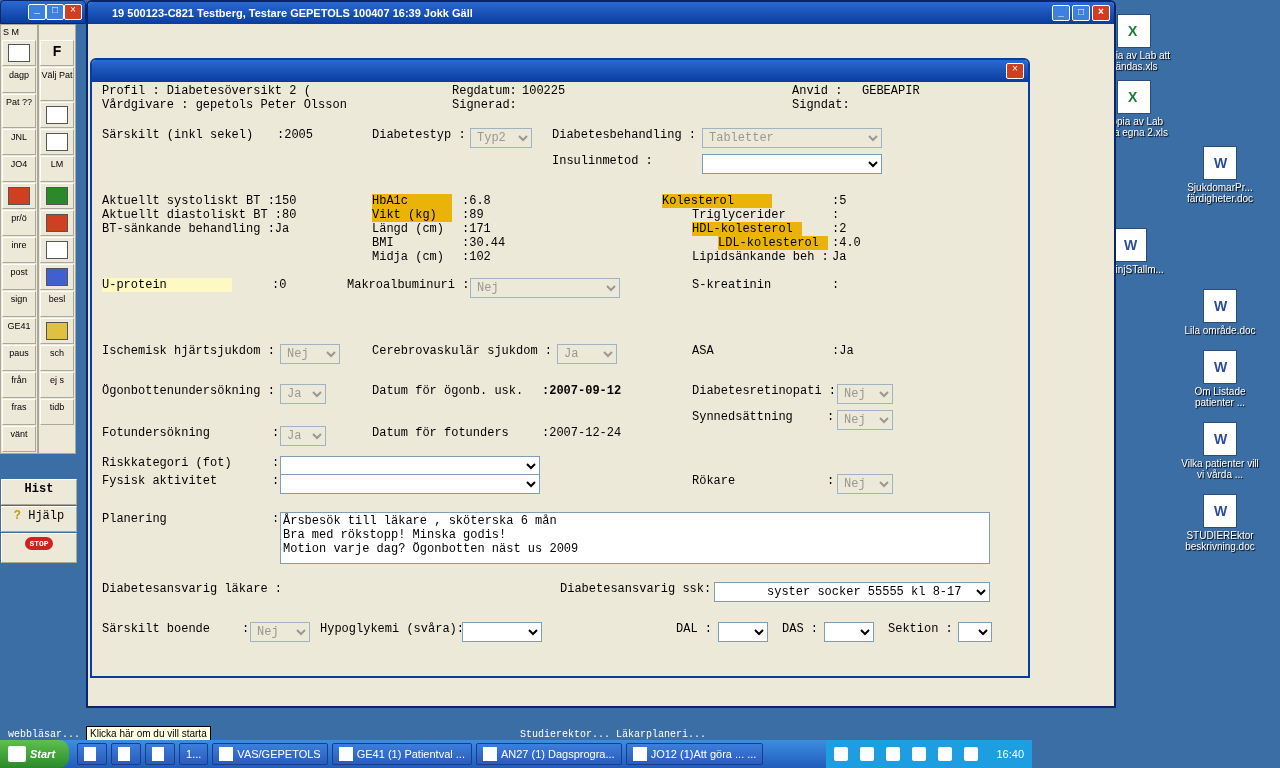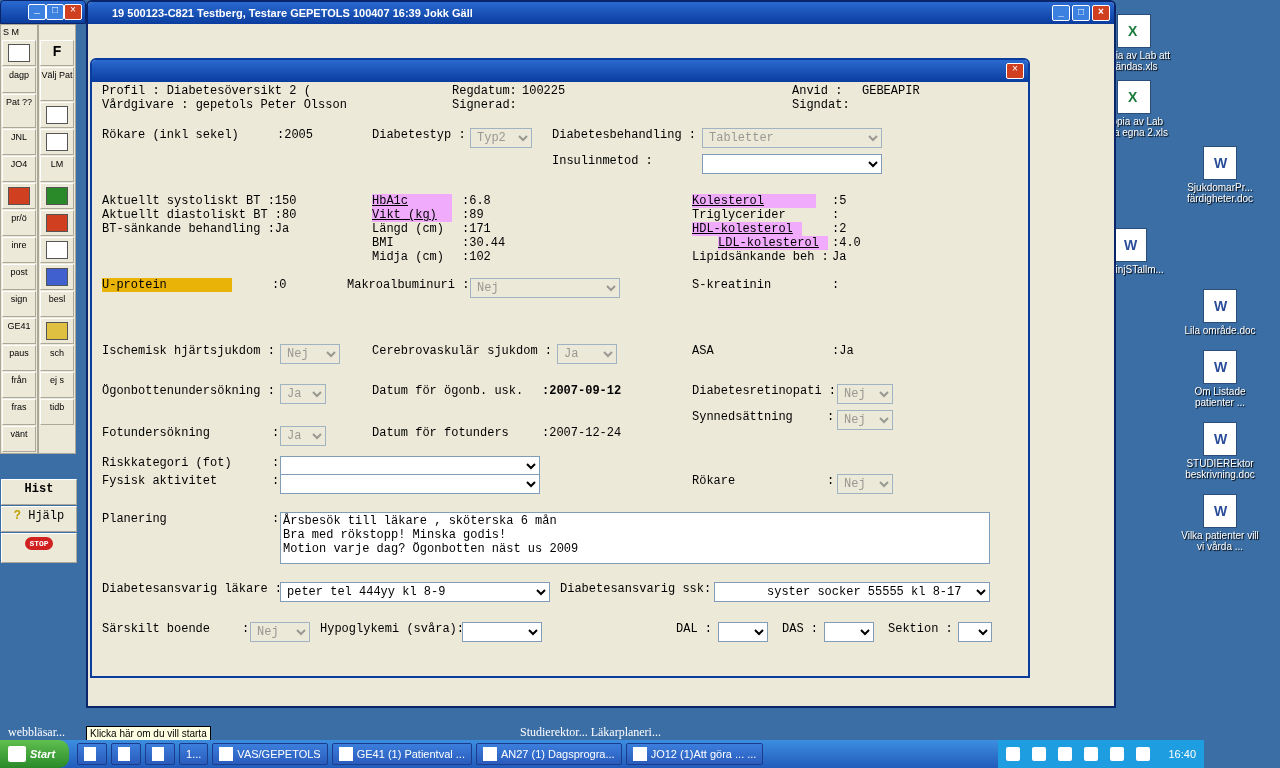--- a/index.html
+++ b/index.html
@@ -34,38 +34,38 @@
 .tb-icon { width:22px; height:18px; margin:1px auto; border:1px solid #555; background:#fff; }
 .hist-btn, .help-btn, .stop-btn { width: 76px; }
 .hist-btn { font-weight:bold; }
 
 
 .inner-window { position:absolute; left:84px; top:56px; width:940px; height:620px; background:#ece9d8; border:2px solid #0a3c9e; border-radius: 6px 6px 0 0; }
 .inner-title { height:22px; background: linear-gradient(#2a6ad0,#0a3c9e); display:flex; justify-content:flex-end; align-items:center; padding:0 4px; border-radius:4px 4px 0 0; }
 .form-body { padding: 8px 10px 4px 10px; font-family: "Courier New", monospace; font-size: 12px; color:#000; position:relative; height: 596px; }
 .row { position:absolute; left:10px; right:10px; white-space: nowrap; }
 .lbl { display:inline-block; }
-.hl { background:#f0abfc;text-decoration:underline; }
-.hl2 { background:#eab308; }
+.hl { background:#eab308; }
+.hl2 { background:#fef9c3; }
 select.f, input.f, textarea.f {
   font-family: "Courier New", monospace; font-size:12px;
   background:#fff; border:1px solid #7f9db9; padding:1px 2px;
   vertical-align: middle;
 }
 select.f[disabled], .f.dis { background:#ece9d8; color:#777; }
 textarea.f { resize:none; }
 
 
 .tooltip { position:absolute; left:86px; top:726px; background:#ffffe1; border:1px solid #000; font-family:Tahoma,sans-serif; font-size:10px; padding:1px 3px; }
 
 
-.bottom-txt { position:absolute; bottom:28px; color:#fff; font-family:Liberation Serif, serif; font-size:12px; }
-
-
-.taskbar { position:absolute; left:0; bottom:0; width:1204px; height:28px; background: linear-gradient(#3c8ee0,#225cbc); display:flex; align-items:center; font-family:Tahoma,sans-serif; font-size:11px; color:#fff;text-align:center; }
+.bottom-txt { position:absolute; bottom:28px; color:#fff; font-family:Liberation Mono, monospace; font-size:10px; }
+
+
+.taskbar { position:absolute; left:0; bottom:0; width:1032px; height:28px; background: linear-gradient(#3c8ee0,#225cbc); display:flex; align-items:center; font-family:Tahoma,sans-serif; font-size:11px; color:#fff;text-align:center; }
 .start-btn { height:28px; background: linear-gradient(#5fbf4f,#2a8a2a); padding:0 14px 0 8px; display:flex; align-items:center; font-weight:bold; font-style:italic; border-radius:0 10px 10px 0; cursor:pointer; }
 .start-btn .flag { width:18px; height:16px; background:#fff; margin-right:4px; border-radius:2px; position:relative; }
 .task-item { height:22px; background: linear-gradient(#3c7edc,#2a5cbc); border:1px solid #1a3c8a; margin:0 2px; padding:0 6px; display:flex; align-items:center; border-radius:2px; max-width:160px; overflow:hidden; white-space:nowrap; cursor:pointer; }
 .task-item .ti-icon { width:14px; height:14px; background:#fff; margin-right:4px; }
 .tray { margin-left:auto; height:28px; background:#1e9ee0; display:flex; align-items:center; padding:0 8px; gap:12px; }
 .tray .clock { margin-left:6px; }
 .tray .tr-i { width:14px; height:14px; background:#fff; border-radius:2px; }
 
 
 .mini-win { position:absolute; left:0; top:0; width:86px; height:24px; background:linear-gradient(#2a6ad0,#0a3c9e); border:1px solid #0a246a; display:flex; align-items:center; justify-content:flex-end; padding:0 3px; border-radius:4px 4px 0 0;}
@@ -73,22 +73,22 @@
 </head>
 <body>
 
 <div class="desktop-icons">
   <div class="d-icon"><div class="pic excel"></div><span>Kopia av Lab att sändas.xls</span></div>
   <div class="d-icon"><div class="pic excel"></div><span>Kopia av Lab våra egna 2.xls</span></div>
   <div class="d-icon" style="margin-left:90px;"><div class="pic word"></div><span>SjukdomarPr... färdigheter.doc</span></div>
   <div class="d-icon" style="margin-left:0px; margin-top:20px;"><div class="pic word"></div><span>RiktlinjSTallm...</span></div>
   <div class="d-icon" style="margin-left:90px; margin-top:10px;"><div class="pic word"></div><span>Lila område.doc</span></div>
   <div class="d-icon" style="margin-left:90px; margin-top:10px;"><div class="pic word"></div><span>Om Listade patienter ...</span></div>
+  <div class="d-icon" style="margin-left:90px; margin-top:10px;"><div class="pic word"></div><span>Vilka patienter vill vi vårda ...</span></div>
   <div class="d-icon" style="margin-left:90px; margin-top:10px;"><div class="pic word"></div><span>STUDIEREktor beskrivning.doc</span></div>
-  <div class="d-icon" style="margin-left:90px; margin-top:10px;"><div class="pic word"></div><span>Vilka patienter vill vi vårda ...</span></div>
 </div>
 
 <div class="mini-win">
   <div class="win-btn">_</div>
   <div class="win-btn">□</div>
   <div class="win-btn close">×</div>
 </div>
 
 <div class="app-window" style="left:86px;">
   <div class="titlebar">
@@ -115,36 +115,36 @@
         <span style="position:absolute; left:760px;">GEBEAPIR</span>
       </div>
       <div class="row" style="top:16px;">
         <span class="lbl">Vårdgivare :</span>
         <span>gepetols Peter Olsson</span>
         <span class="lbl" style="position:absolute; left:350px;">Signerad:</span>
         <span class="lbl" style="position:absolute; left:690px;">Signdat:</span>
       </div>
 
       <div class="row" style="top:46px;">
-        <span class="lbl">Rökare (inkl sekel)</span>
+        <span class="lbl">Särskilt (inkl sekel)</span>
         <span style="position:absolute; left:175px;">:2005</span>
         <span class="lbl" style="position:absolute; left:270px;">Diabetestyp  :</span>
         <select class="f" disabled="" style="position:absolute; left:368px; width:62px;"><option>Typ2</option></select>
         <span class="lbl" style="position:absolute; left:450px;">Diabetesbehandling :</span>
         <select class="f" disabled="" style="position:absolute; left:600px; width:180px;"><option>Tabletter</option></select>
       </div>
       <div class="row" style="top:72px;">
         <span class="lbl" style="position:absolute; left:450px;">Insulinmetod       :</span>
         <select class="f" style="position:absolute; left:600px; width:180px;"><option></option></select>
       </div>
 
       <div class="row" style="top:112px;">
         <span class="lbl">Aktuellt systoliskt BT  :</span><span>150</span>
         <span class="lbl hl" style="position:absolute; left:270px; width:80px;">HbA1c</span><span style="position:absolute; left:360px;">:6.8</span>
-        <span class="lbl hl" style="position:absolute; left:590px;width:124px;">Kolesterol</span><span style="position:absolute; left:730px;">:5</span>
+        <span class="lbl hl" style="position:absolute; left:560px;width:110px;">Kolesterol</span><span style="position:absolute; left:730px;">:5</span>
       </div>
       <div class="row" style="top:126px;">
         <span class="lbl">Aktuellt diastoliskt BT :</span><span>80</span>
         <span class="lbl hl" style="position:absolute; left:270px;width:80px;">Vikt  (kg)</span><span style="position:absolute; left:360px;">:89</span>
         <span class="lbl" style="position:absolute; left:590px;">Triglycerider</span><span style="position:absolute; left:730px;">:</span>
       </div>
       <div class="row" style="top:140px;">
         <span class="lbl">BT-sänkande behandling  :</span><span>Ja</span>
         <span class="lbl" style="position:absolute; left:270px;">Längd (cm)</span><span style="position:absolute; left:360px;">:171</span>
         <span class="lbl hl" style="position:absolute; left:590px;width:110px;">HDL-kolesterol</span><span style="position:absolute; left:730px;">:2</span>
@@ -215,21 +215,20 @@
       <div class="row" style="top:430px;">
         <span class="lbl">Planering</span>
         <span style="position:absolute; left:170px;">:</span>
         <textarea class="f" style="position: absolute; left: 178px; width: 710px; height: 52px;">Årsbesök till läkare , sköterska 6 mån
 Bra med rökstopp! Minska godis!
 Motion varje dag? Ögonbotten näst us 2009</textarea>
       </div>
 
       <div class="row" style="top:500px;">
         <span class="lbl">Diabetesansvarig läkare :</span>
-        <select class="f" style="position:absolute; left:178px; width:270px;"><option>peter tel 444yy kl 8-9</option></select>
         <span class="lbl" style="position:absolute; left:458px;">Diabetesansvarig ssk:</span>
         <select class="f" style="position:absolute; left:612px; width:276px;padding-left:48px;"><option>syster socker 55555 kl 8-17</option></select>
       </div>
 
       <div class="row" style="top:540px;">
         <span class="lbl">Särskilt boende</span>
         <span style="position:absolute; left:140px;">:</span>
         <select class="f" disabled="" style="position:absolute; left:148px; width:60px;"><option>Nej</option></select>
         <span class="lbl" style="position:absolute; left:218px;">Hypoglykemi (svåra):</span>
         <select class="f" style="position:absolute; left:360px; width:80px;"><option></option></select>

